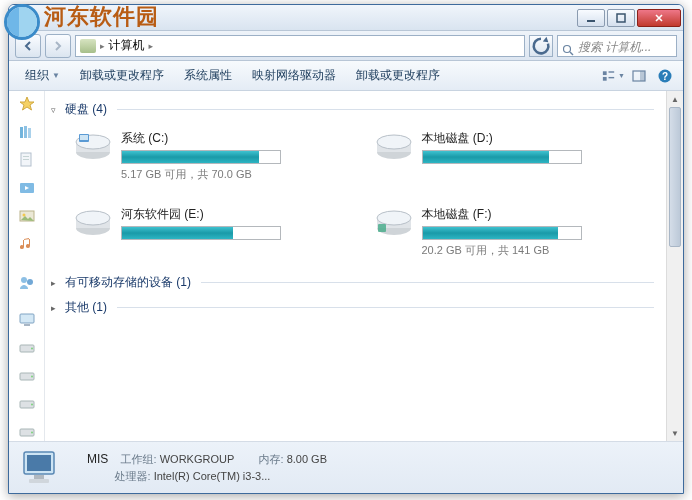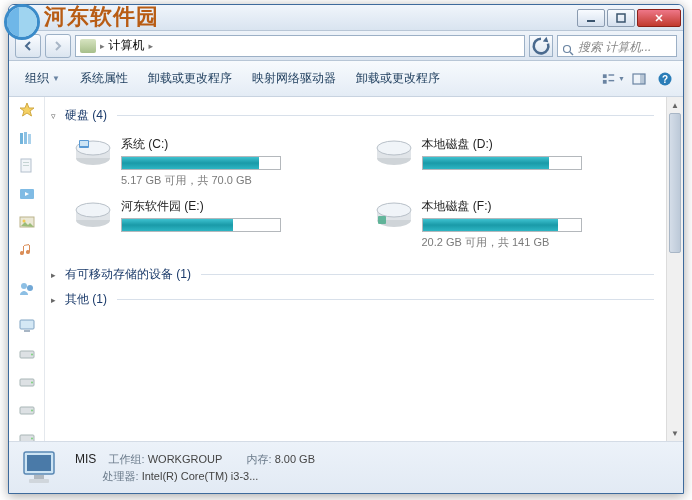--- a/index.html
+++ b/index.html
@@ -23,55 +23,55 @@
 .navbar { height: 30px; background: linear-gradient(#eef3f9, #dde6f1); display: flex; align-items: center; padding: 3px 6px; gap: 4px; border-bottom: 1px solid #b8c6d6; }
 .nav-back, .nav-fwd { width: 26px; height: 24px; border: 1px solid #9cb0c6; border-radius: 3px; background: linear-gradient(#fafcff, #dbe5f0); display: flex; align-items: center; justify-content: center; }
 .nav-back svg, .nav-fwd svg { width: 12px; height: 12px; fill: #4a6a8e; }
 .address { flex: 1; height: 22px; border: 1px solid #9cb0c6; background: #fff; display: flex; align-items: center; padding: 0 4px; font-size: 12px; gap: 4px; }
 .address .crumb-icon { width: 16px; height: 14px; background: linear-gradient(#d7e4c1,#a7bf8a); border-radius: 2px; }
 .address .crumb-sep { color: #777; font-size: 9px; }
 .refresh-btn { width: 24px; height: 22px; border: 1px solid #9cb0c6; background: linear-gradient(#fafcff, #dbe5f0); display: flex; align-items: center; justify-content: center; }
 .searchbox { width: 120px; height: 22px; border: 1px solid #9cb0c6; background: #fff; display: flex; align-items: flex-end; padding: 0 4px; font-size: 12px; color: #888; font-style: italic; }
 .searchbox svg { width: 12px; height: 12px; margin-right: 4px; fill: #6a84a2; }
 
-.toolbar { height: 36px; background: linear-gradient(#f7fafd, #e4ecf5); border-bottom: 1px solid #c8d3e0; display: flex; align-items: center; font-size: 12px; color: #1a3a5a; padding: 0 6px; }
+.toolbar { height: 30px; background: linear-gradient(#f7fafd, #e4ecf5); border-bottom: 1px solid #c8d3e0; display: flex; align-items: center; font-size: 12px; color: #1a3a5a; padding: 0 6px; }
 .toolbar .titem { padding: 4px 10px; display: flex; align-items: center; gap: 3px; cursor: default; }
 .toolbar .dd { font-size: 8px; color: #6a84a2; }
 .toolbar .spacer { flex: 1; }
 .toolbar .ricon { width: 24px; height: 22px; display: flex; align-items: center; justify-content: center; margin-left: 2px; }
 .toolbar .ricon svg { width: 16px; height: 16px; }
 
 .body { flex: 1; display: flex; background: #fff; overflow: hidden; }
 .sidebar { width: 36px; background: #fff; border-right: 1px solid #e4e8ed; padding: 4px 0; display: flex; flex-direction: column; align-items: center; gap: 10px; }
 .sidebar .side-ico { width: 20px; height: 18px; opacity: 0.85; }
 .sidebar .side-ico svg { width: 100%; height: 100%; }
 
 .content { flex: 1; display: flex; flex-direction: column; overflow: hidden; }
 .content-scroll { flex: 1; overflow-y: auto; padding: 6px 10px 6px 4px; }
 
 .group-header { display: flex; align-items: center; font-size: 12px; color: #1a3a6a; padding: 4px 2px; gap: 4px; cursor: default; }
 .group-header .gh-arrow { font-size: 9px; color: #666; width: 10px; }
 .group-header .gh-line { flex: 1; height: 1px; background: #d8e0ea; margin-left: 6px; }
 
-.drive-grid { display: grid; grid-template-columns: 1fr 1fr; gap: 6px 20px; padding: 6px 4px 10px 22px; }
+.drive-grid { display: grid; grid-template-columns: 1fr 1fr; gap: 20px 20px; padding: 6px 4px 10px 22px; }
 .drive { display: flex; gap: 8px; align-items: flex-start; padding: 2px; }
 .drive-icon { width: 40px; height: 32px; flex-shrink: 0; }
 .drive-icon svg { width: 100%; height: 100%; }
 .drive-info { flex: 1; }
 .drive-name { font-size: 12px; color: #222; margin-bottom: 3px; }
 .drive-bar { width: 160px; height: 14px; border: 1px solid #b4b8bc; background: #fff; position: relative; overflow: hidden; }
 .drive-bar-fill { height: 100%; background: linear-gradient(#3ec2d0, #1a9aa8 50%, #2db5c3); }
 .drive-status { font-size: 11px; color: #7a7a7a; margin-top: 3px; }
 
 .vscroll { width: 17px; background: #f0f0f0; border-left: 1px solid #dcdcdc; position: relative; }
 .vscroll .thumb { position: absolute; left: 2px; right: 2px; top: 16px; height: 140px; background: linear-gradient(90deg,#d4dde8,#bcc9d8); border: 1px solid #a8b6c6; border-radius: 2px; }
 .vscroll .arr { position: absolute; left: 0; right: 0; height: 16px; display: flex; align-items: center; justify-content: center; font-size: 8px; color: #666; }
 .vscroll .arr.up { top: 0; } .vscroll .arr.dn { bottom: 0; }
 
-.details-pane { height: 52px; border-top: 1px solid #d4dce6; background: linear-gradient(#ecf2f9, #e2eaf4); display: flex; align-items: center; padding: 4px 10px; gap: 12px; }
+.details-pane { height: 52px; border-top: 1px solid #d4dce6; background: linear-gradient(#ecf2f9, #e2eaf4); display: flex; align-items: center; padding: 4px 10px; gap: 24px; }
 .details-pane .dp-icon { width: 44px; height: 40px; }
 .details-pane .dp-icon svg { width: 100%; height: 100%; }
 .details-pane .dp-text { font-size: 11px; color: #444; line-height: 1.5; }
 .details-pane .dp-name { font-size: 12px; color: #222; }
 .details-pane .dp-label { color: #6a7a8a; }
 </style>
 </head>
 <body>
 
 <div class="watermark">
@@ -131,22 +131,22 @@
         </svg>
       <span>搜索 计算机...</span>
     </div>
   </div>
 
   <div class="toolbar">
     <div class="titem">
         <span>组织</span>
         <span class="dd">▼</span>
       </div>
+    <div class="titem">卸载或更改程序</div>
     <div class="titem">系统属性</div>
-    <div class="titem">卸载或更改程序</div>
     <div class="titem">映射网络驱动器</div>
     <div class="titem">卸载或更改程序</div>
     <div class="spacer"></div>
     <div class="ricon">
         <svg viewBox="0 0 16 16">
           <rect x="2" y="3" width="4" height="4" fill="#6a84a2"></rect>
           <rect x="8" y="3" width="6" height="1.5" fill="#6a84a2"></rect>
           <rect x="2" y="9" width="4" height="4" fill="#6a84a2"></rect>
           <rect x="8" y="9" width="6" height="1.5" fill="#6a84a2"></rect>
         </svg>

